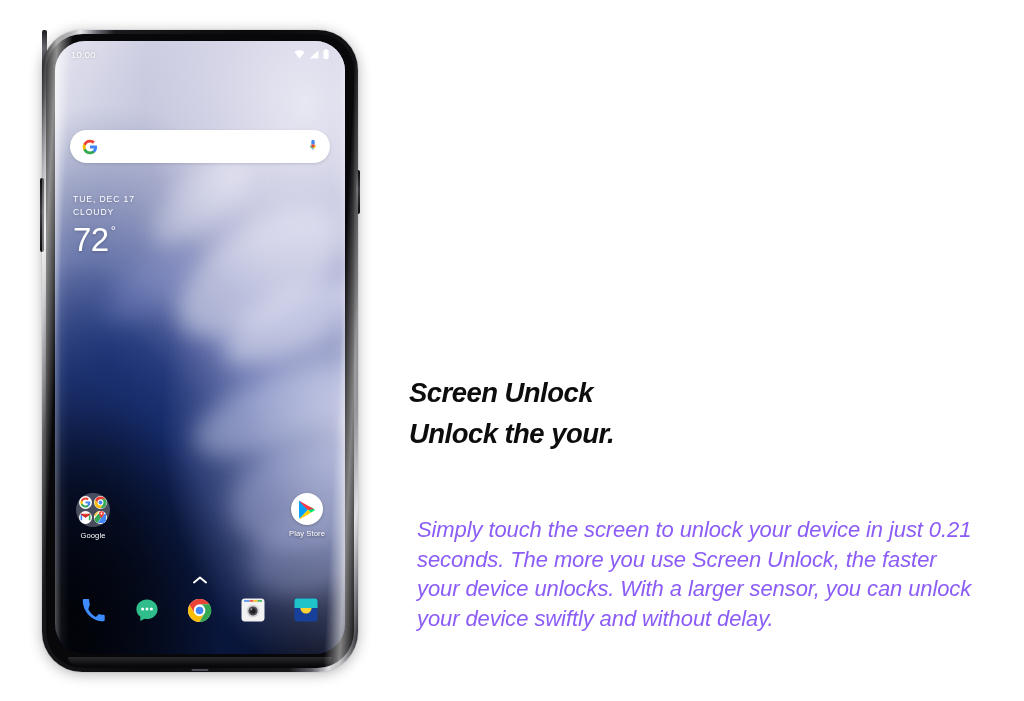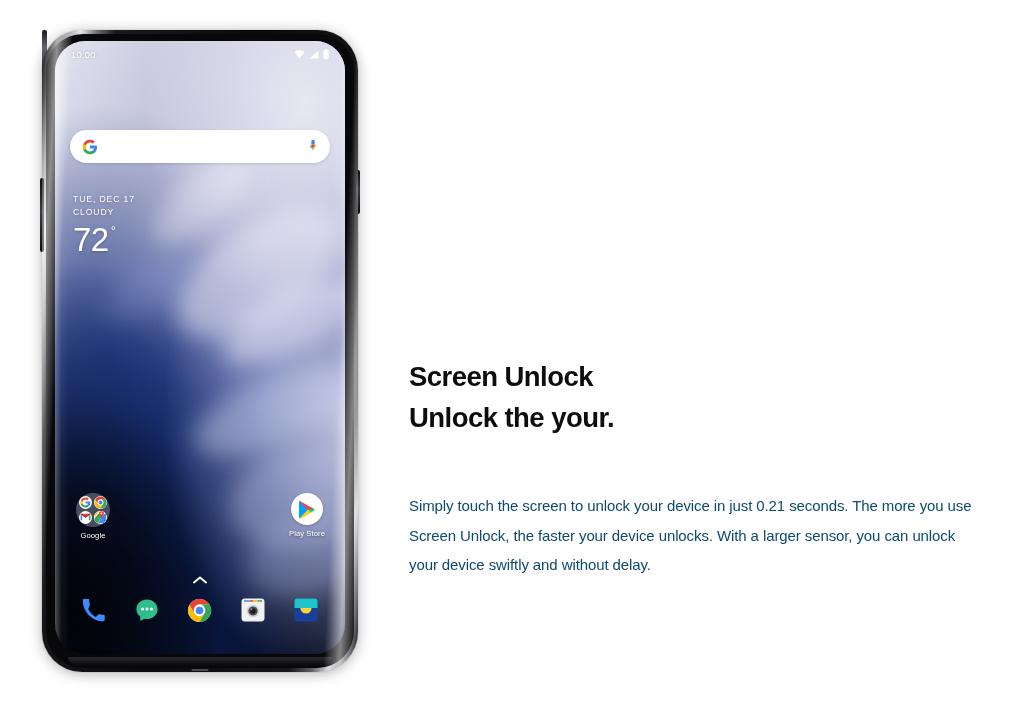--- a/index.html
+++ b/index.html
@@ -342,38 +342,39 @@
     height: 9px;
     border-radius: 0 0 22px 22px;
     background: linear-gradient(180deg, rgba(120,120,130,0.30), rgba(0,0,0,0));
     pointer-events: none;
   }
 
   
   .copy {
     position: absolute;
     left: 409px;
-    top: 356px;
+    top: 372px;
     width: 580px;
+    font-style: italic;
   }
   .headline {
     font-size: 27.5px;
     font-weight: bold;
     color: #0d0d0d;
     line-height: 41px;
     letter-spacing: -0.55px;
     margin: 0;
   }
   .headline .ln { display: block; }
   .body-copy {
-    margin: 0;
+    margin: 8px;
     padding-top: 53px;
-    font-size: 15px;
+    font-size: 22px;
     line-height: 29.5px;
-    color: #0c4a6e;
+    color: #8b5cf6;
     letter-spacing: -0.1px;
     max-width: 572px;
   }
 </style>
 </head>
 <body>
 
 <div class="phone-wrap">
 
   <div class="phone-frame"></div>

